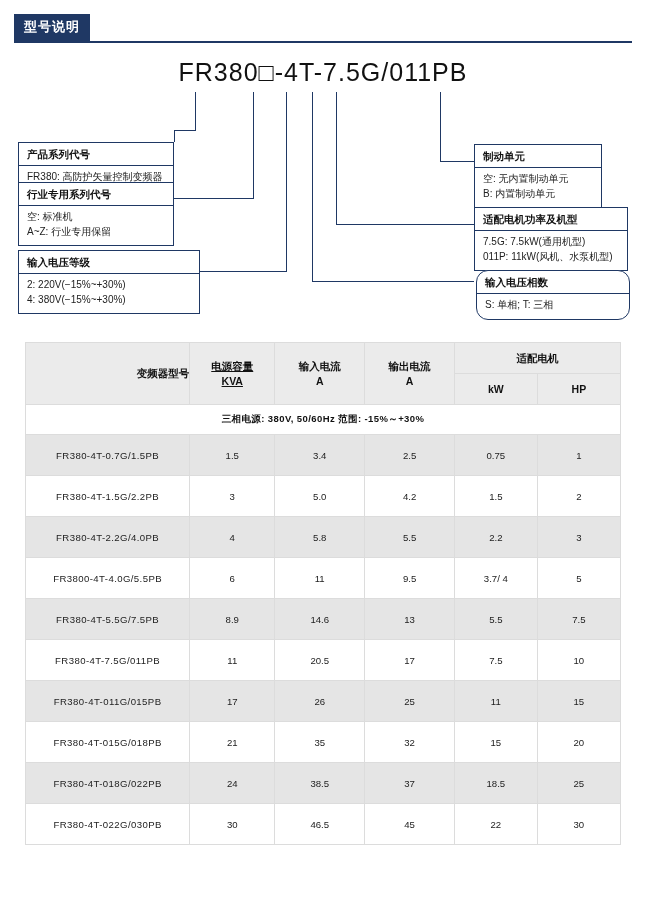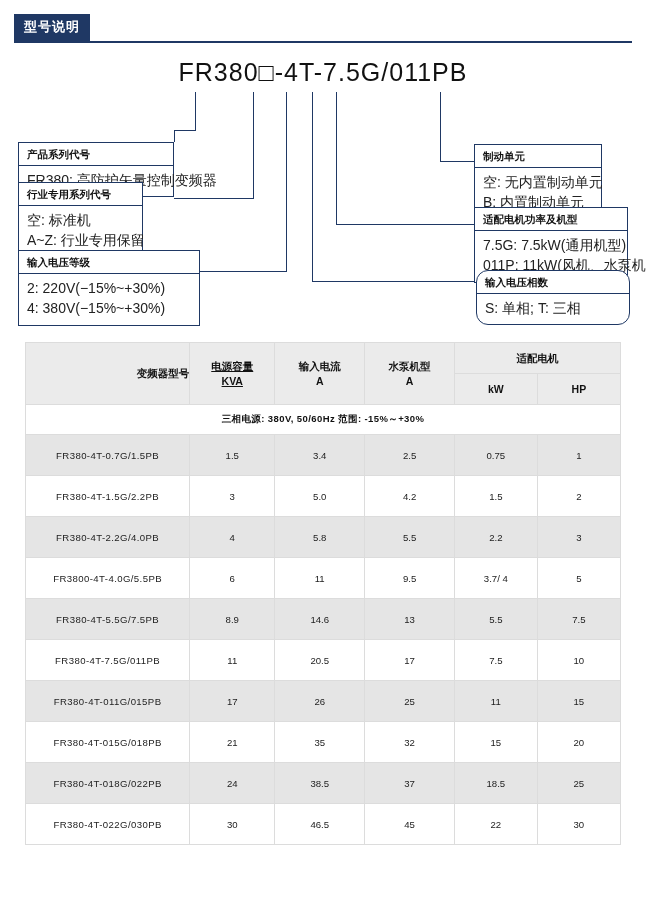--- a/index.html
+++ b/index.html
@@ -61,21 +61,21 @@
     padding: 5px 8px 6px 8px;
   }
   .callout .c-title {
     font-size: 10.5px;
     font-weight: bold;
     color: #111;
     margin-bottom: 3px;
     line-height: 1.25;
   }
   .callout .c-line {
-    font-size: 14px;
+    font-size: 10px;
     color: #222;
     line-height: 1.45;
     white-space: nowrap;
   }
   .callout.with-divider .c-title {
     border-bottom: 1px solid #1f3864;
     padding-bottom: 4px;
     margin-bottom: 4px;
     margin-left: -8px; margin-right: -8px;
     padding-left: 8px; padding-right: 8px;
@@ -162,21 +162,21 @@
   <div class="leader h" style="left:336px; top:178px; width:138px;"></div>
 
   <div class="leader v" style="left:312px; top:62px; height:173px;"></div>
   <div class="leader h" style="left:312px; top:235px; width:162px;"></div>
 
   <div class="callout with-divider" style="left:18px; top:96px; width:156px;">
     <div class="c-title">产品系列代号</div>
     <div class="c-line">FR380: 高防护矢量控制变频器</div>
   </div>
 
-  <div class="callout with-divider" style="left:18px; top:136px; width:125px;">
+  <div class="callout with-divider" style="left:18px; top:136px; width:156px;">
     <div class="c-title">行业专用系列代号</div>
     <div class="c-line">空: 标准机</div>
     <div class="c-line">A~Z: 行业专用保留</div>
   </div>
 
   <div class="callout with-divider" style="left:18px; top:204px; width:182px;">
     <div class="c-title">输入电压等级</div>
     <div class="c-line">2: 220V(−15%~+30%)</div>
     <div class="c-line">4: 380V(−15%~+30%)</div>
   </div>
@@ -207,21 +207,21 @@
         <th class="col-model tall" rowspan="2">变频器型号</th>
         <th class="col-kva tall" rowspan="2">
           <div>电源容量</div>
           <div>KVA</div>
         </th>
         <th class="col-in tall" rowspan="2">
           <div>输入电流</div>
           <div>A</div>
         </th>
         <th class="col-out tall" rowspan="2">
-          <div>水泵机型</div>
+          <div>输出电流</div>
           <div>A</div>
         </th>
         <th colspan="2">适配电机</th>
       </tr>
       <tr>
         <th class="col-kw">kW</th>
         <th class="col-hp">HP</th>
       </tr>
     </thead>
     <tbody>

